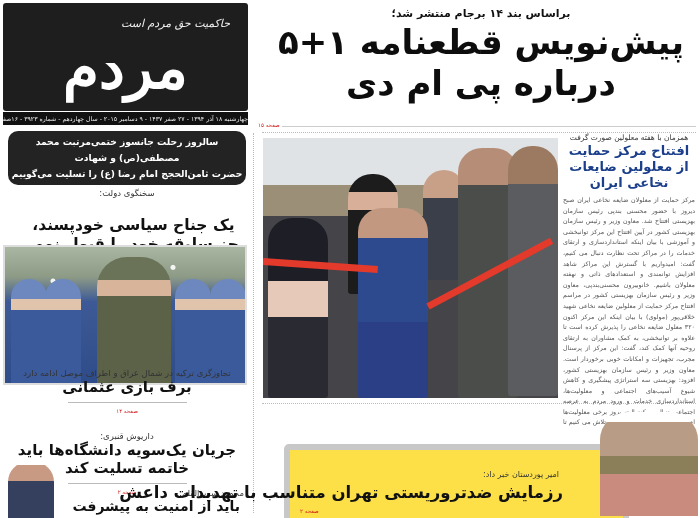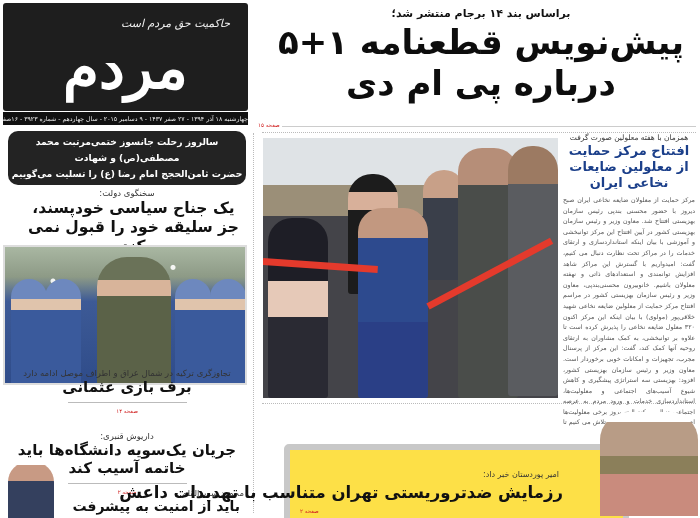--- a/index.html
+++ b/index.html
@@ -41,21 +41,21 @@
   .pref::before {
     content: ""; position: absolute; left: 25%; right: 25%; top: 4px;
     border-top: 1px solid #bbb;
   }
   .pref span {
     position: relative; background: #fff; color: #d02020; font-size: 5.5px;
     padding: 0 6px; line-height: 9px;
   }
 
   .story-gov { position: absolute; left: 8px; top: 188px; width: 238px; }
-  .story-gov .kicker { margin-bottom: 1px; }
+  .story-gov .kicker { margin-bottom: 18px; }
   .story-gov .hl { font-size: 15.5px; line-height: 19px; margin-left: 13px; }
 
   .photo-soldiers {
     position: absolute; left: 3px; top: 245px; width: 244px; height: 140px;
     border: 2px solid #ddd; overflow: hidden;
     background:
       radial-gradient(circle at 20% 25%, rgba(255,255,255,.9) 0 2px, transparent 3px),
       radial-gradient(circle at 70% 15%, rgba(255,255,255,.9) 0 2px, transparent 3px),
       radial-gradient(circle at 40% 60%, rgba(255,255,255,.8) 0 1.5px, transparent 2.5px),
       radial-gradient(circle at 85% 55%, rgba(255,255,255,.8) 0 1.5px, transparent 2.5px),
@@ -172,21 +172,21 @@
 </div>
 
 <div class="story-snow">
   <div class="kicker">تجاوزگری ترکیه در شمال عراق و اطراف موصل ادامه دارد</div>
   <div class="hl">برف بازی عثمانی</div>
   <div class="pref"><span>صفحه ۱۴</span></div>
 </div>
 
 <div class="story-ghanbari">
   <div class="kicker">داریوش قنبری:</div>
-  <div class="hl">جریان یک‌سویه دانشگاه‌ها باید خاتمه آسیب کند</div>
+  <div class="hl">جریان یک‌سویه دانشگاه‌ها باید خاتمه تسلیت کند</div>
   <div class="pref"><span>صفحه ۲</span></div>
 </div>
 
 <div class="photo-man"></div>
 <div class="story-security">
   <div class="kicker">محمود سریع‌القلم:</div>
   <div class="hl">باید از امنیت به پیشرفت برسیم</div>
 
 </div>
 

